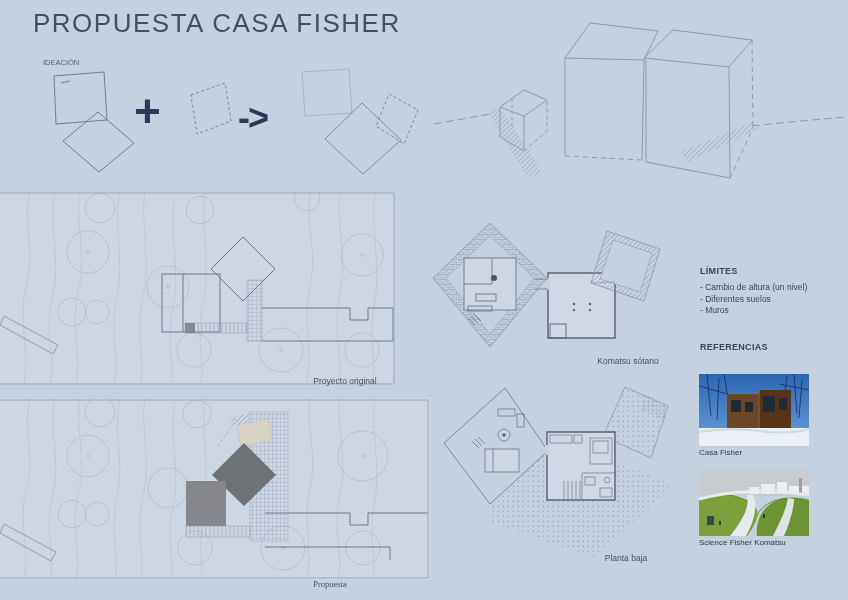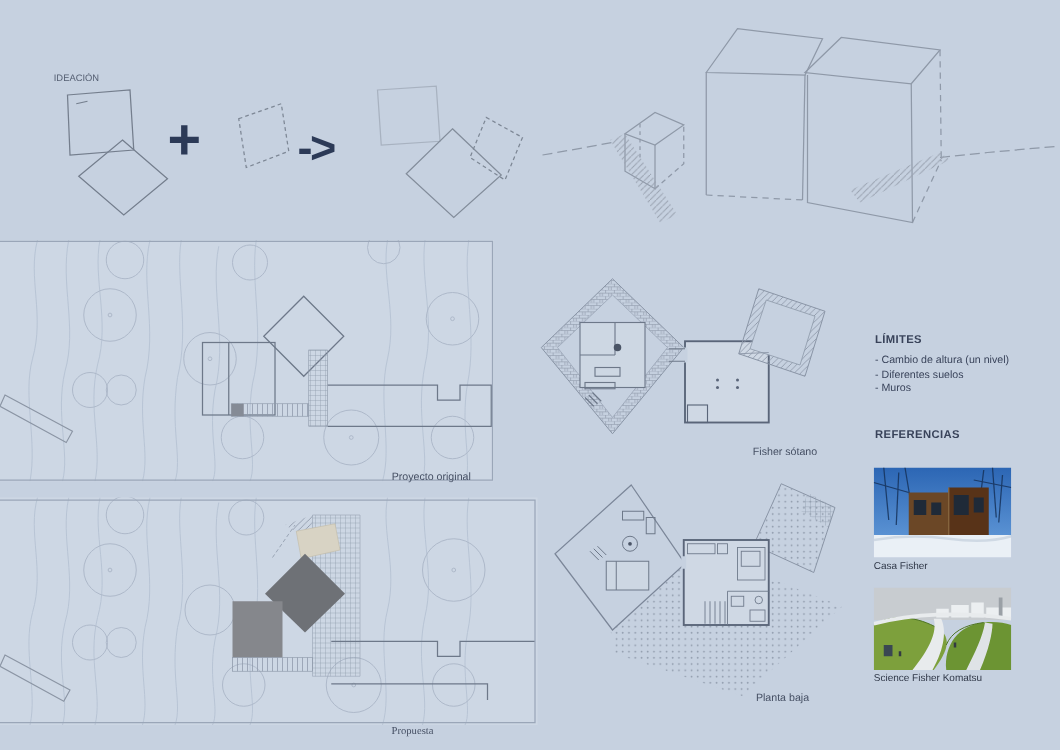--- a/index.html
+++ b/index.html
@@ -33,20 +33,21 @@
   .photo{display:block;}
   .cap-photo{font-size:8px;color:#2f3747;}
   .author{left:600px;top:580px;width:245px;font-size:9.5px;color:#39435a;text-align:right;}
   svg{display:block;}
 </style>
 </head>
 <body>
 
 <div id="board">
 
+  <div class="abs title">PROPUESTA CASA FISHER</div>
   <div class="abs ideacion-label">IDEACIÓN</div>
 
   <svg class="abs" style="left:46px;top:66px;" width="100" height="110">
     <g fill="none" stroke="#747e8d" stroke-width="1">
       <path d="M8,10 L58,6 L61,54 L10,58 Z"></path>
       <path d="M15,17 L24,15"></path>
       <path d="M52,46 L88,77 L53,106 L17,75 Z"></path>
     </g>
   </svg>
   <div class="abs plus-glyph">+</div>
@@ -235,21 +236,21 @@
       <circle cx="142" cy="82" r="1.2"></circle>
         <circle cx="142" cy="88" r="1.2"></circle>
       <circle cx="158" cy="82" r="1.2"></circle>
         <circle cx="158" cy="88" r="1.2"></circle>
     </g>
 
     <polygon points="175,9 228,27 212,79 159,61" fill="url(#diagP3)" stroke="#8a95a6" stroke-width="0.8"></polygon>
     <polygon points="181,18 220,31 208,70 168,57" fill="#c6d1e0" stroke="#8a95a6" stroke-width="0.6"></polygon>
     <path d="M159,61 L183,60" stroke="#8a95a6" stroke-width="0.7" fill="none"></path>
   </svg>
-  <div class="abs caption cap-sot">Fisher sótano</div>
+  <div class="abs caption cap-sot">Komatsu sótano</div>
 
   <svg class="abs" style="left:432px;top:385px;" width="258" height="172">
     <defs>
       <pattern id="dotsP" width="5" height="5" patternUnits="userSpaceOnUse">
         <circle cx="1.2" cy="1.2" r="0.7" fill="#8e99aa"></circle>
       </pattern>
       <pattern id="gridP4" width="4" height="4" patternUnits="userSpaceOnUse">
         <path d="M0,0 H4 M0,0 V4" stroke="#8e99aa" stroke-width="0.6" fill="none"></path>
       </pattern>
     </defs>

